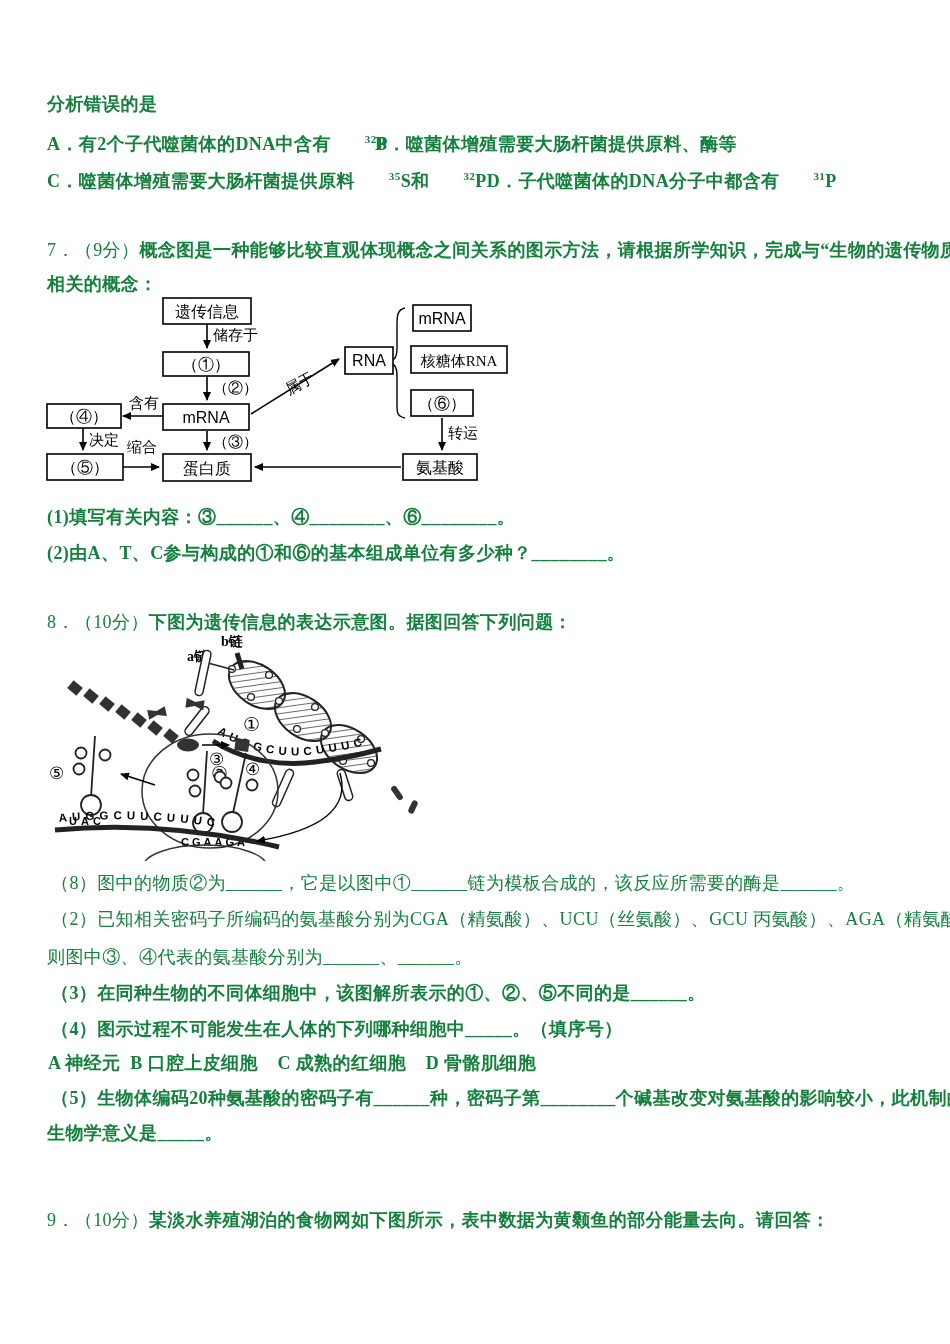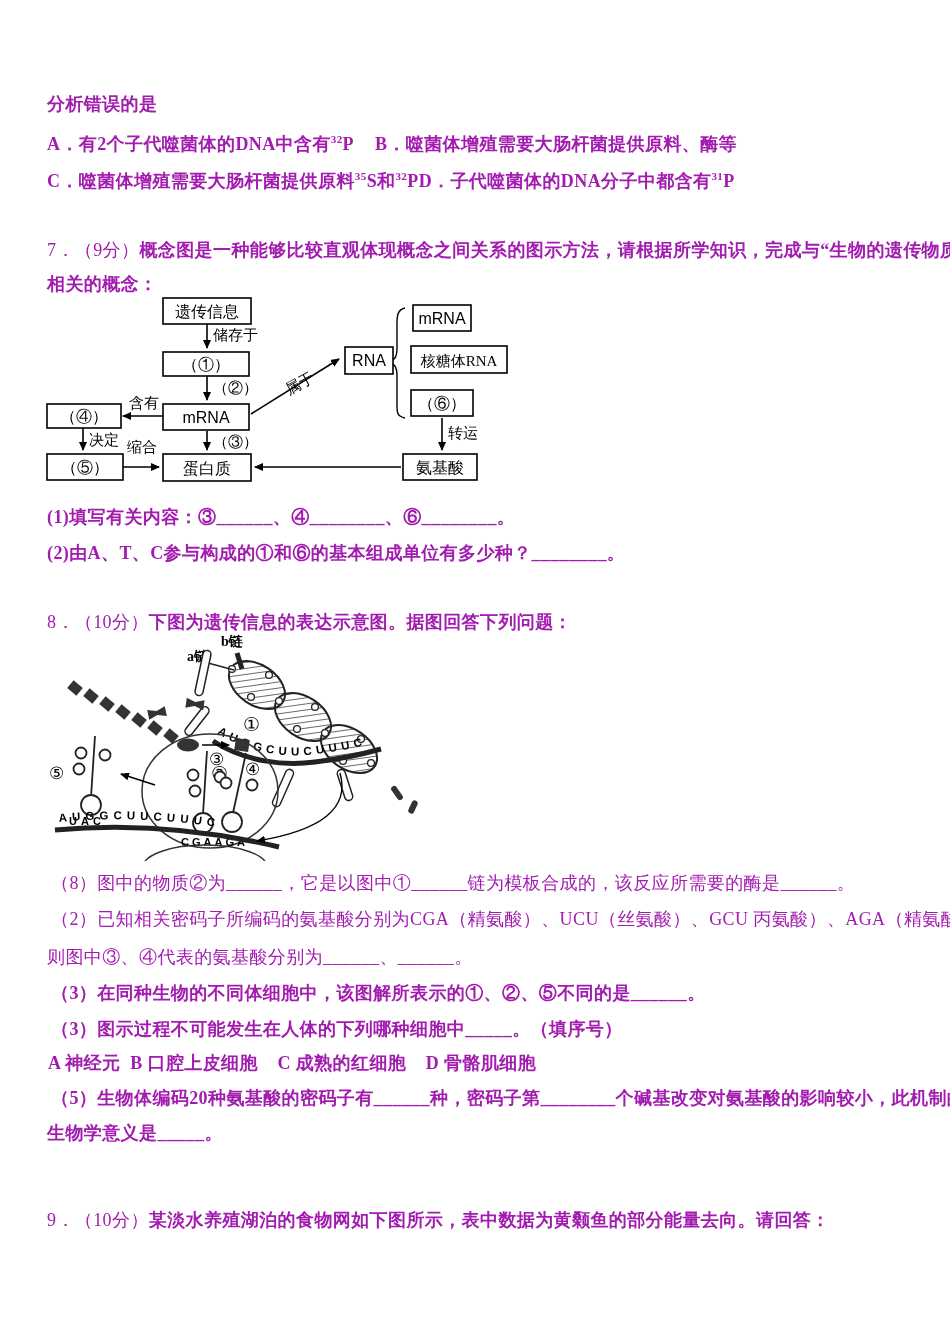--- a/index.html
+++ b/index.html
@@ -1,21 +1,21 @@
 <!DOCTYPE html>
 <html><head>
 <meta charset="utf-8">
 <style>
   html,body{margin:0;padding:0;background:#e8e8e8;}
   .page{position:relative;width:950px;height:1344px;background:#ffffff;margin:0 auto;
-        font-family:"Liberation Serif", serif;color:#a21caf;overflow:hidden;}
+        font-family:"Liberation Serif", serif;color:#15803d;overflow:hidden;}
   .line{position:absolute;left:47px;margin:0;font-size:18px;letter-spacing:.4px;white-space:nowrap;}
   .bold{font-weight:bold;}
   .num{font-weight:normal;}
-  sup{font-size:11px;line-height:0;}
+  sup{font-size:11px;line-height:0;margin-left:34px;}
   .opt-b{position:absolute;left:328px;top:0;}
   .pre{white-space:pre;text-align:center;}
   svg text{font-family:"Liberation Sans", sans-serif;}
   svg .cjk{font-family:"Liberation Serif", serif;}
 </style>
 </head>
 <body>
 
 <div class="page">
 
@@ -232,21 +232,21 @@
     </g>
     <ellipse cx="160" cy="234" rx="62" ry="22" fill="none" stroke="#333" stroke-width="1.5"></ellipse>
 
     <path d="M295,140 Q310,192 212,208" fill="none" stroke="#000" stroke-width="1.4" marker-end="url(#arr2)"></path>
   </svg>
 
   <p class="line" style="top:871px;left:51px">（8）图中的物质②为______，它是以图中①______链为模板合成的，该反应所需要的酶是______。</p>
   <p class="line" style="top:907px;left:51px">（2）已知相关密码子所编码的氨基酸分别为CGA（精氨酸）、UCU（丝氨酸）、GCU 丙氨酸）、AGA（精氨酸），</p>
   <p class="line" style="top:945px">则图中③、④代表的氨基酸分别为______、______。</p>
   <p class="line bold" style="top:981px;left:51px">（3）在同种生物的不同体细胞中，该图解所表示的①、②、⑤不同的是______。</p>
-  <p class="line bold" style="top:1017px;left:51px">（3）图示过程不可能发生在人体的下列哪种细胞中_____。（填序号）</p>
+  <p class="line bold" style="top:1017px;left:51px">（4）图示过程不可能发生在人体的下列哪种细胞中_____。（填序号）</p>
   <p class="line bold pre" style="top:1051px;left:44px"> A 神经元  B 口腔上皮细胞    C 成熟的红细胞    D 骨骼肌细胞</p>
   <p class="line bold" style="top:1086px;left:51px">（5）生物体编码20种氨基酸的密码子有______种，密码子第________个碱基改变对氨基酸的影响较小，此机制的</p>
   <p class="line bold" style="top:1121px">生物学意义是_____。</p>
 
   <p class="line" style="top:1208px">
     <span class="num">9．（10分）</span><span class="bold">某淡水养殖湖泊的食物网如下图所示，表中数据为黄颡鱼的部分能量去向。请回答：</span>
   </p>
 
 </div>
 

